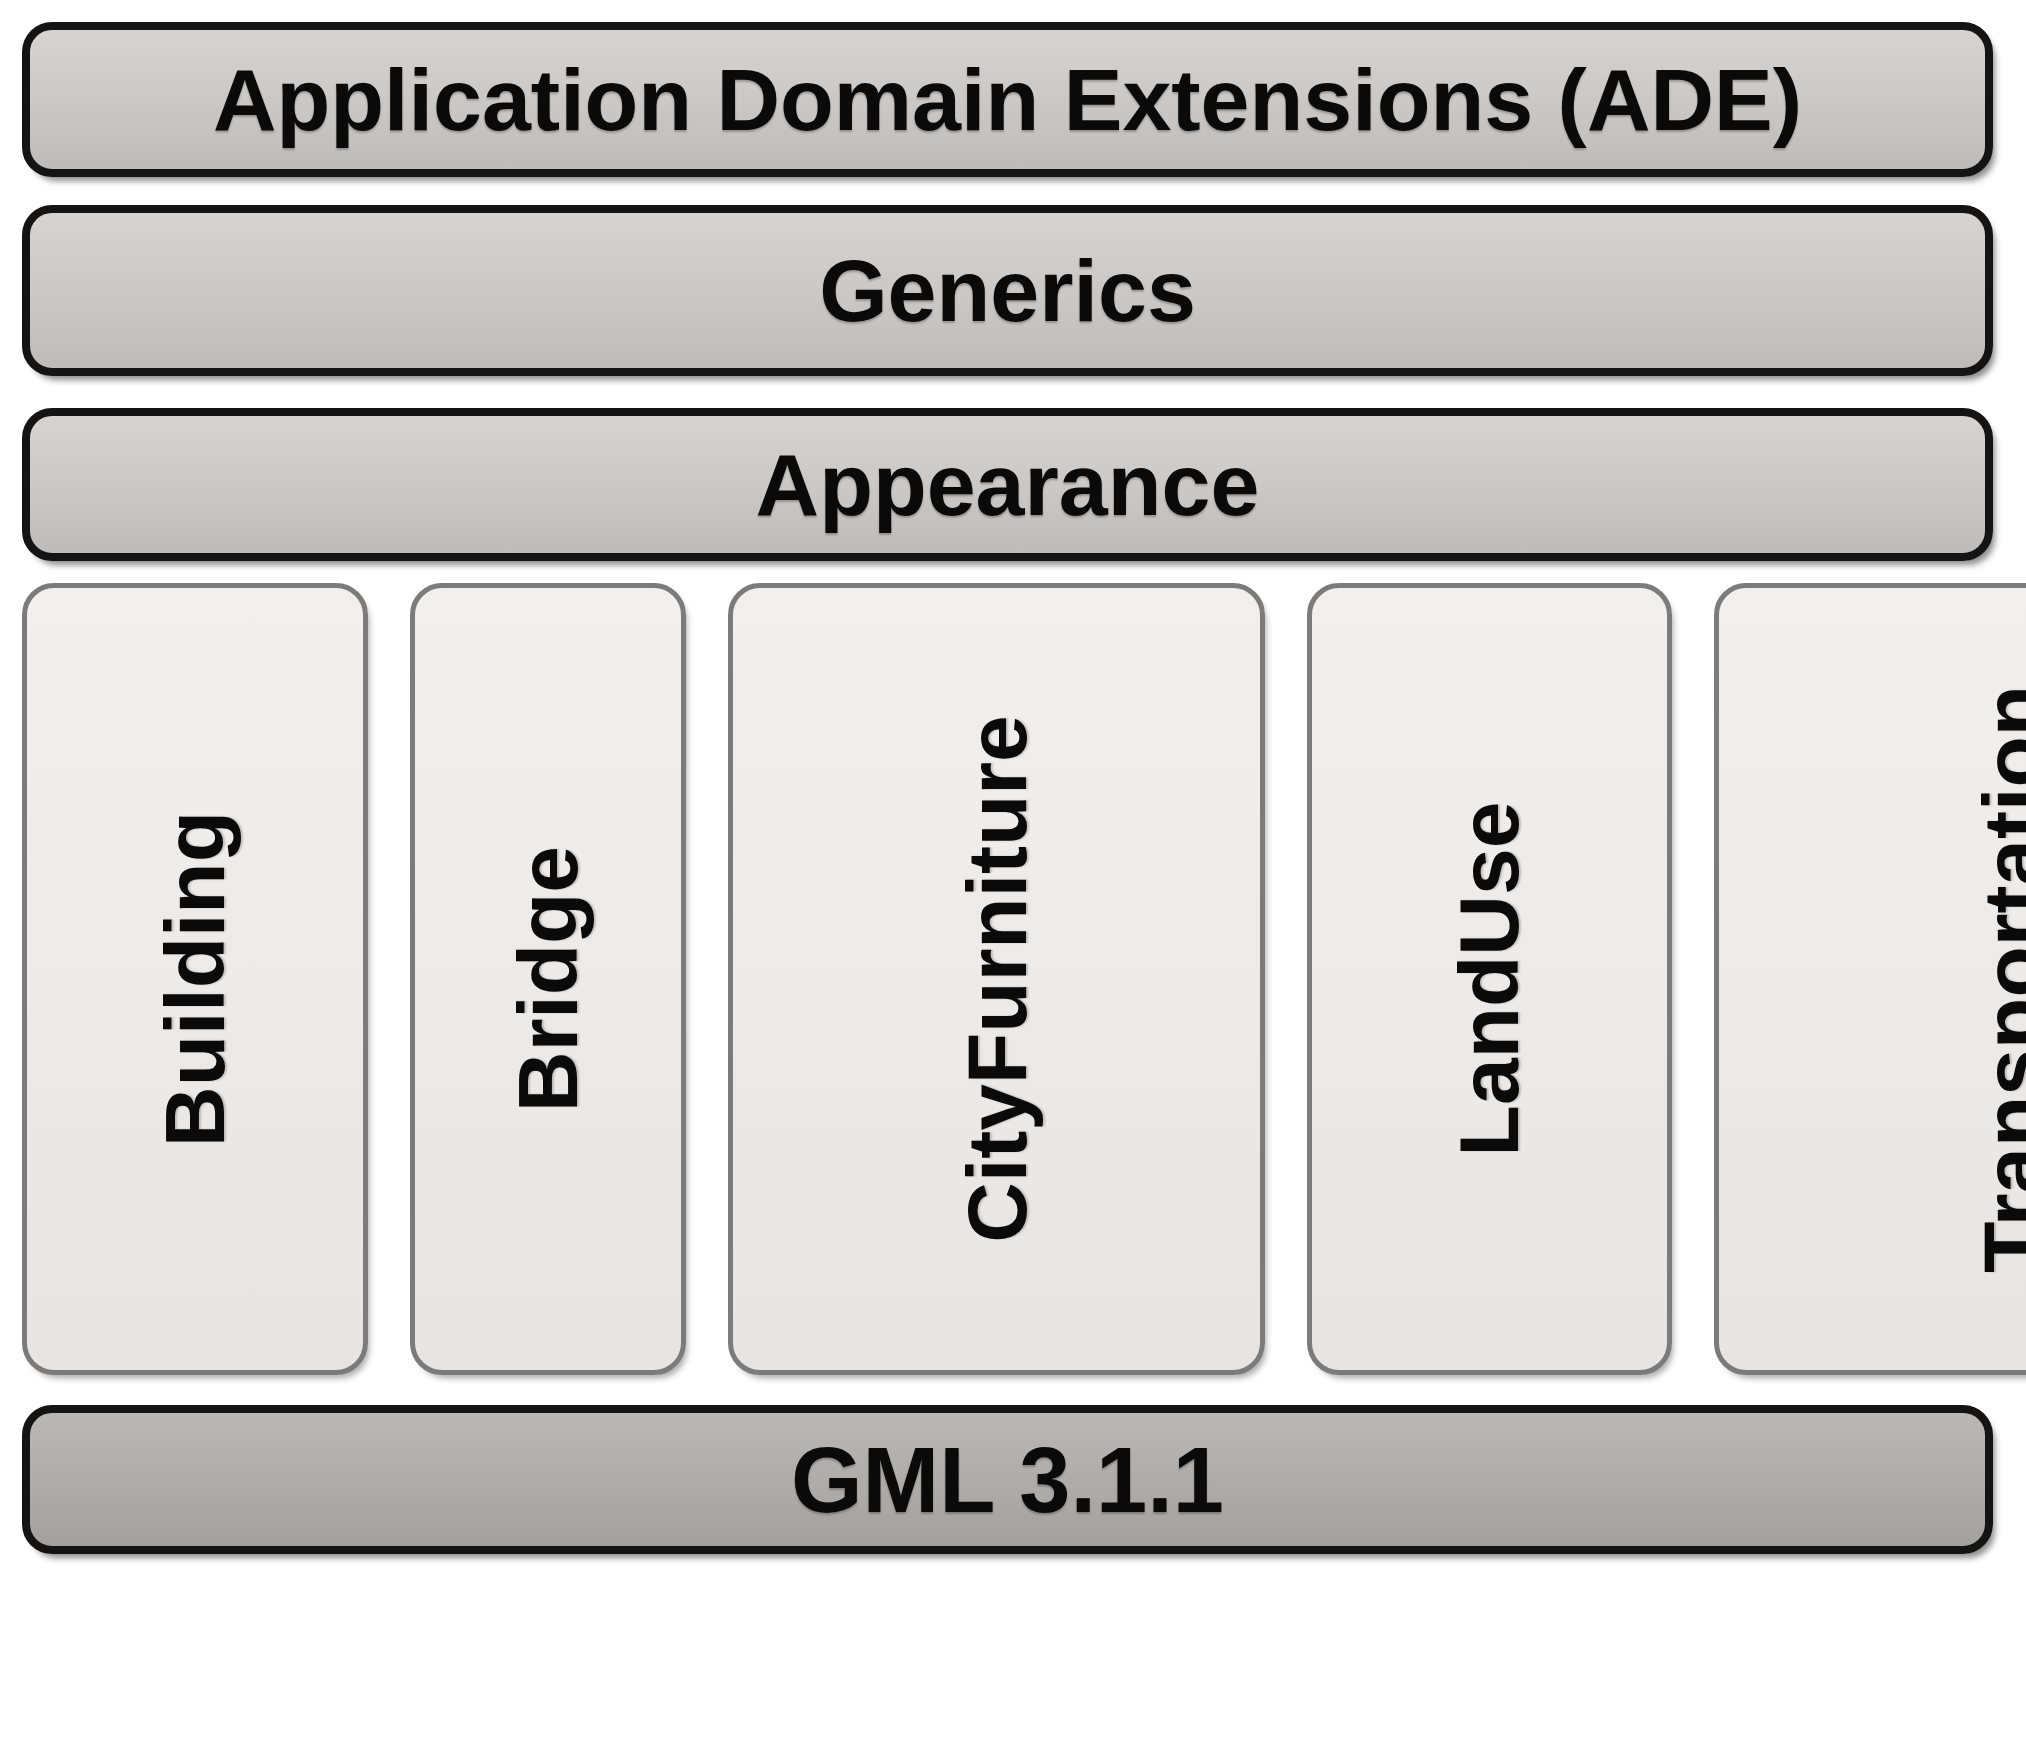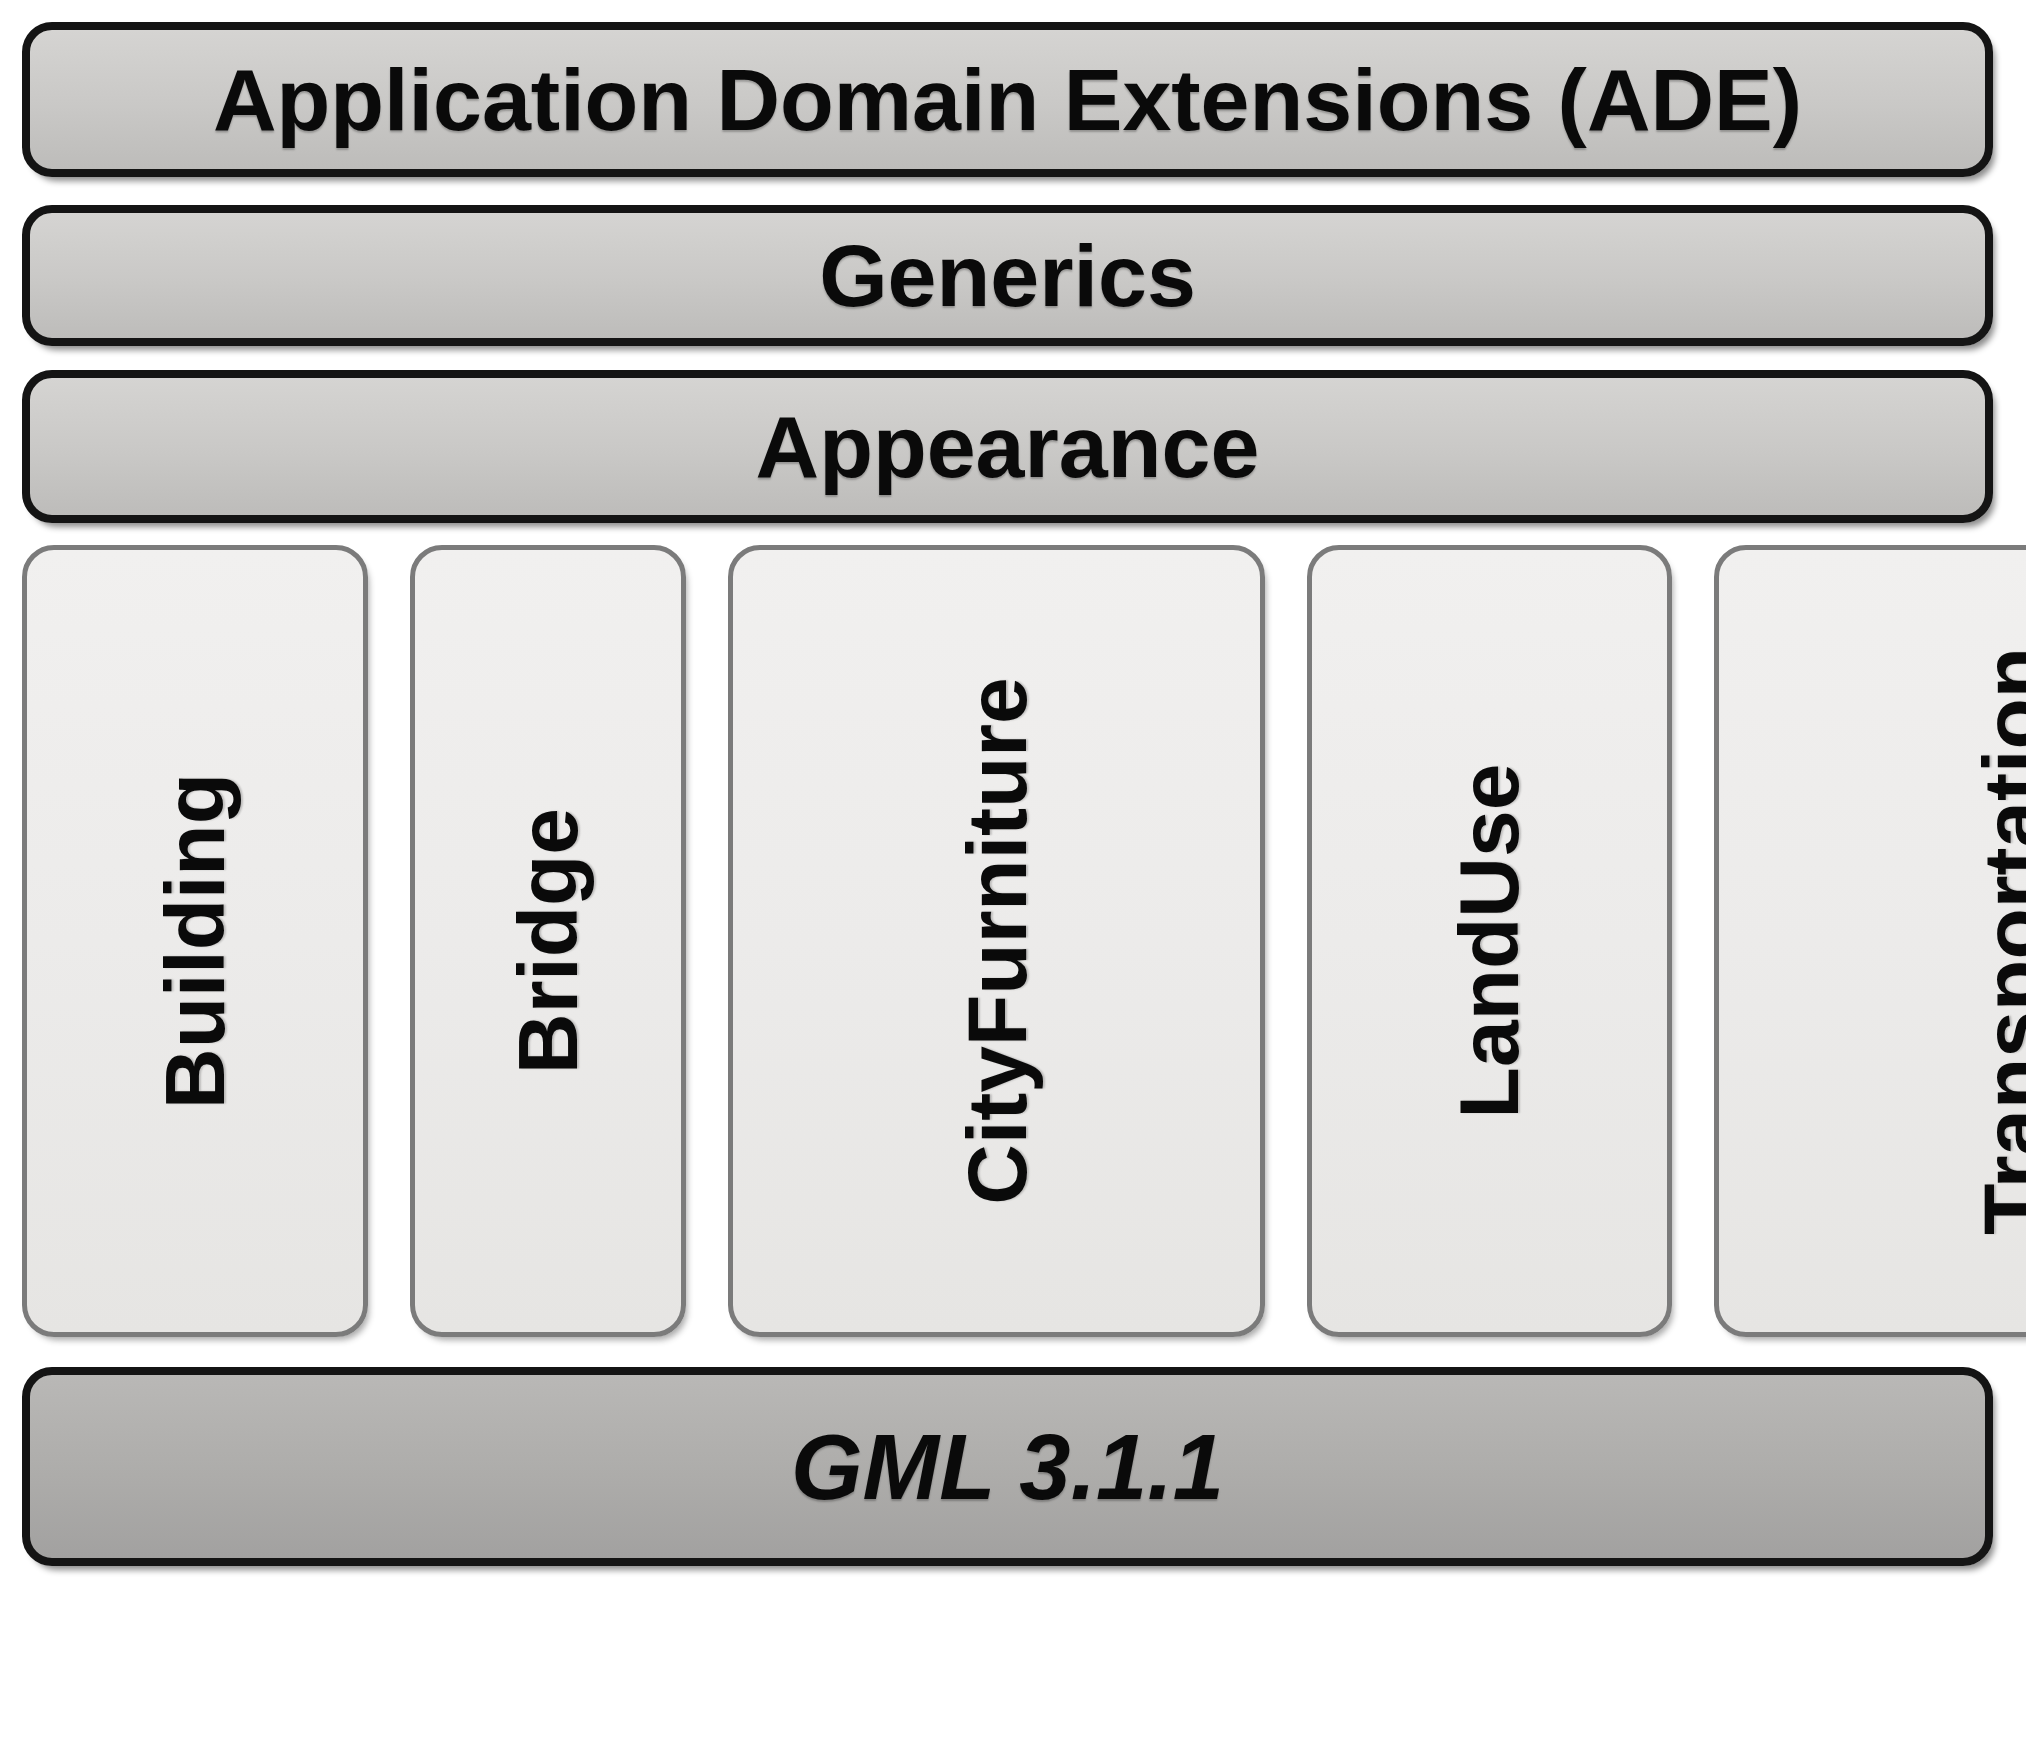--- a/index.html
+++ b/index.html
@@ -35,24 +35,24 @@
   .hbar.dark {
     background: linear-gradient(180deg, #b9b8b6 0%, #adacaa 55%, #a2a1a0 100%);
   }
   .hbar .hlabel {
     font-size: 88px;
     line-height: 1;
     white-space: nowrap;
     text-shadow: 0 2px 2px rgba(0,0,0,0.25);
   }
   #layer-ade        { height: 155px; margin-bottom: 28px; }
-  #layer-generics   { height: 141px; margin-bottom: 24px; }
+  #layer-generics   { height: 171px; margin-bottom: 32px; }
   #layer-appearance { height: 153px; margin-bottom: 22px; }
   #layer-core       { height: 148px; margin-bottom: 32px; }
-  #layer-gml        { height: 199px; font-style: italic; }
+  #layer-gml        { height: 149px; }
   #layer-gml .hlabel { font-size: 92px; }
 
   .modules-row {
     box-sizing: border-box;
     width: 100%;
     height: 792px;
     margin-bottom: 30px;
     display: flex;
     gap: 42px;
   }

